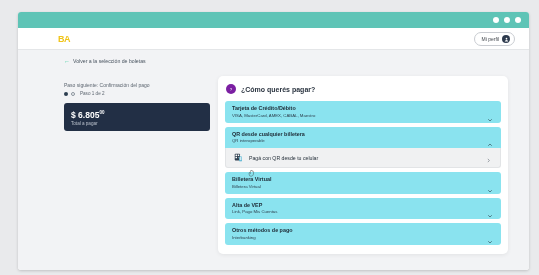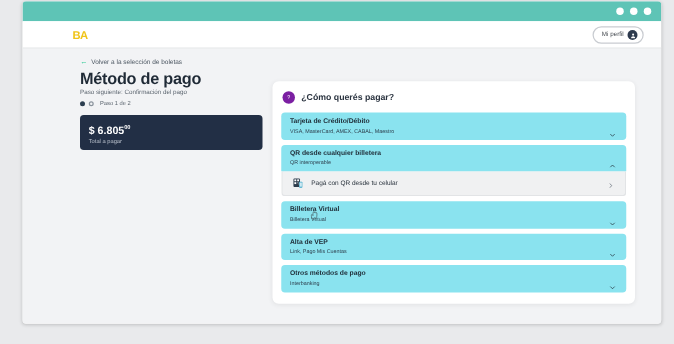--- a/index.html
+++ b/index.html
@@ -11,21 +11,21 @@
   }
   .screen {
     position: relative;
     width: 539px; height: 275px;
     background: #e9eaec;
   }
 
   
   .browser {
     position: absolute;
-    left: 18px; top: 1px;
+    left: 18px; top: 12px;
     width: 511px; height: 258px;
     background: #ffffff;
     border-radius: 3px;
     box-shadow: 0 1px 3px rgba(0,0,0,.18);
     overflow: hidden;
   }
   .titlebar {
     position: relative;
     height: 16px;
     background: #5ec4b6;
@@ -272,21 +272,20 @@
       </div>
     </div>
 
     <div class="page">
 
       <div class="back-link">
         <span class="arrow">←</span>
         <span>Volver a la selección de boletas</span>
       </div>
 
-      <div class="page-title">Método de pago</div>
       <div class="page-sub">Paso siguiente: Confirmación del pago</div>
 
       <div class="steps">
         <span class="d on"></span>
         <span class="d off"></span>
         <span class="stxt">Paso 1 de 2</span>
       </div>
 
       <div class="total-card">
         <div class="total-amount">

